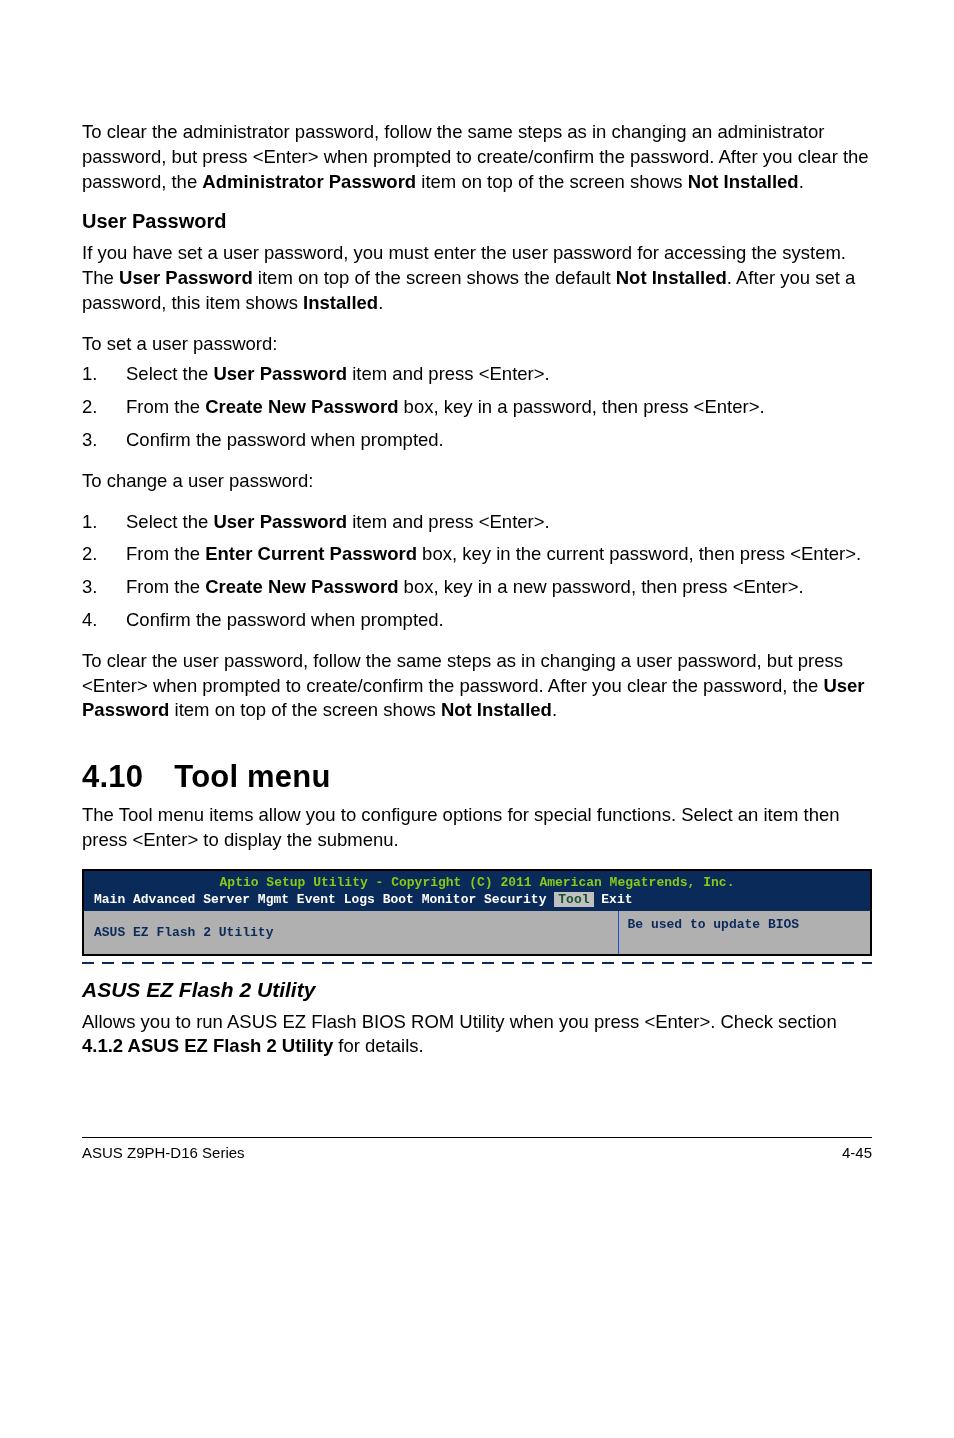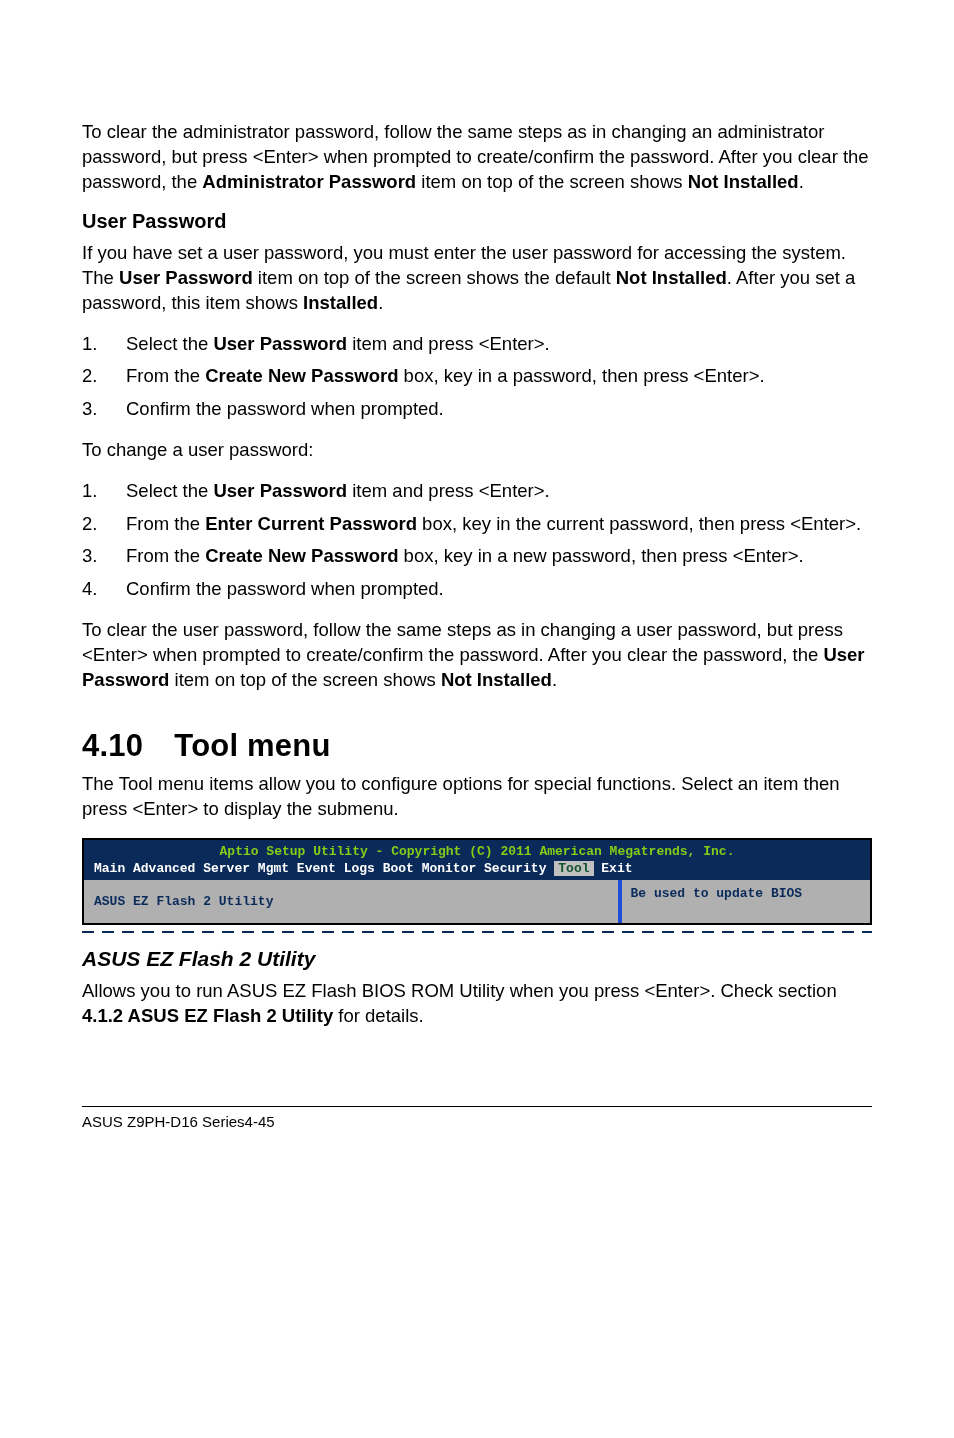--- a/index.html
+++ b/index.html
@@ -11,44 +11,45 @@
   .ol li { font-size: 18.5px; line-height: 1.34; display: flex; margin-bottom: 8px; }
   .ol li .num { width: 44px; flex: 0 0 44px; }
   .h1 { font-size: 31px; font-weight: bold; margin-top: 36px; margin-bottom: 8px; letter-spacing: 0.2px; }
   .h2i { font-size: 21px; font-weight: bold; font-style: italic; margin-top: 14px; margin-bottom: 8px; }
   .bios-box { border: 2px solid #000; background: #0a2a5a; color: #c0c0c0; font-family: "Courier New", monospace; font-size: 13px; margin: 10px 0 6px 0; position: relative; }
   .bios-title { text-align: center; color: #84cc16; padding: 4px 0 0 0; font-weight: bold; }
   .bios-menu { padding: 2px 10px 4px 10px; color: #fff; font-weight: bold; }
   .bios-menu .sel { background: #c0c0c0; color: #14532d; padding: 0 4px; }
   .bios-body { display: flex; border-top: 0; }
   .bios-left { flex: 1; background: #b0b0b0; padding: 14px 10px 14px 10px; color: #0a2a5a; font-weight: bold; }
-  .bios-right { width: 32%; background: #b0b0b0; border-left: 4px solid #1d4ed8; padding: 6px 8px 22px 8px; color: #0a2a5a; font-weight: bold; }
+  .bios-right { width: 32%; background: #b0b0b0; border-left: 1px solid #1d4ed8; padding: 6px 8px 22px 8px; color: #0a2a5a; font-weight: bold; }
   .dashed-bottom {
     height: 2px;
     background: repeating-linear-gradient(to right, #0a2a5a 0 12px, transparent 12px 20px);
     margin: 0;
   }
   .footer-rule { border: 0; border-top: 1px solid #000; margin-top: 78px; margin-bottom: 6px; }
-  .footer { display: flex; justify-content: flex-start; font-size: 15px; }
+  .footer { display: flex; justify-content: space-between; font-size: 15px; }
 </style>
 </head>
 <body>
 
 <div class="page">
 
   <p class="body-text">
     <span>To clear the administrator password, follow the same steps as in changing an administrator password, but press &lt;Enter&gt; when prompted to create/confirm the password. After you clear the password, the </span><b>Administrator Password</b><span> item on top of the screen shows </span><b>Not Installed</b><span>.</span>
   </p>
 
   <p class="section-head">User Password</p>
 
   <p class="body-text">
     <span>If you have set a user password, you must enter the user password for accessing the system. The </span><b>User Password</b><span> item on top of the screen shows the default </span><b>Not Installed</b><span>. After you set a password, this item shows </span><b>Installed</b><span>.</span>
   </p>
 
+  <p class="body-text" style="margin-bottom:6px;">To set a user password:</p>
   <ul class="ol">
     <li>
         <span class="num">1.</span>
         <span><span>Select the </span><b>User Password</b><span> item and press &lt;Enter&gt;.</span></span>
       </li>
     <li>
         <span class="num">2.</span>
         <span><span>From the </span><b>Create New Password</b><span> box, key in a password, then press &lt;Enter&gt;.</span></span>
       </li>
     <li>

